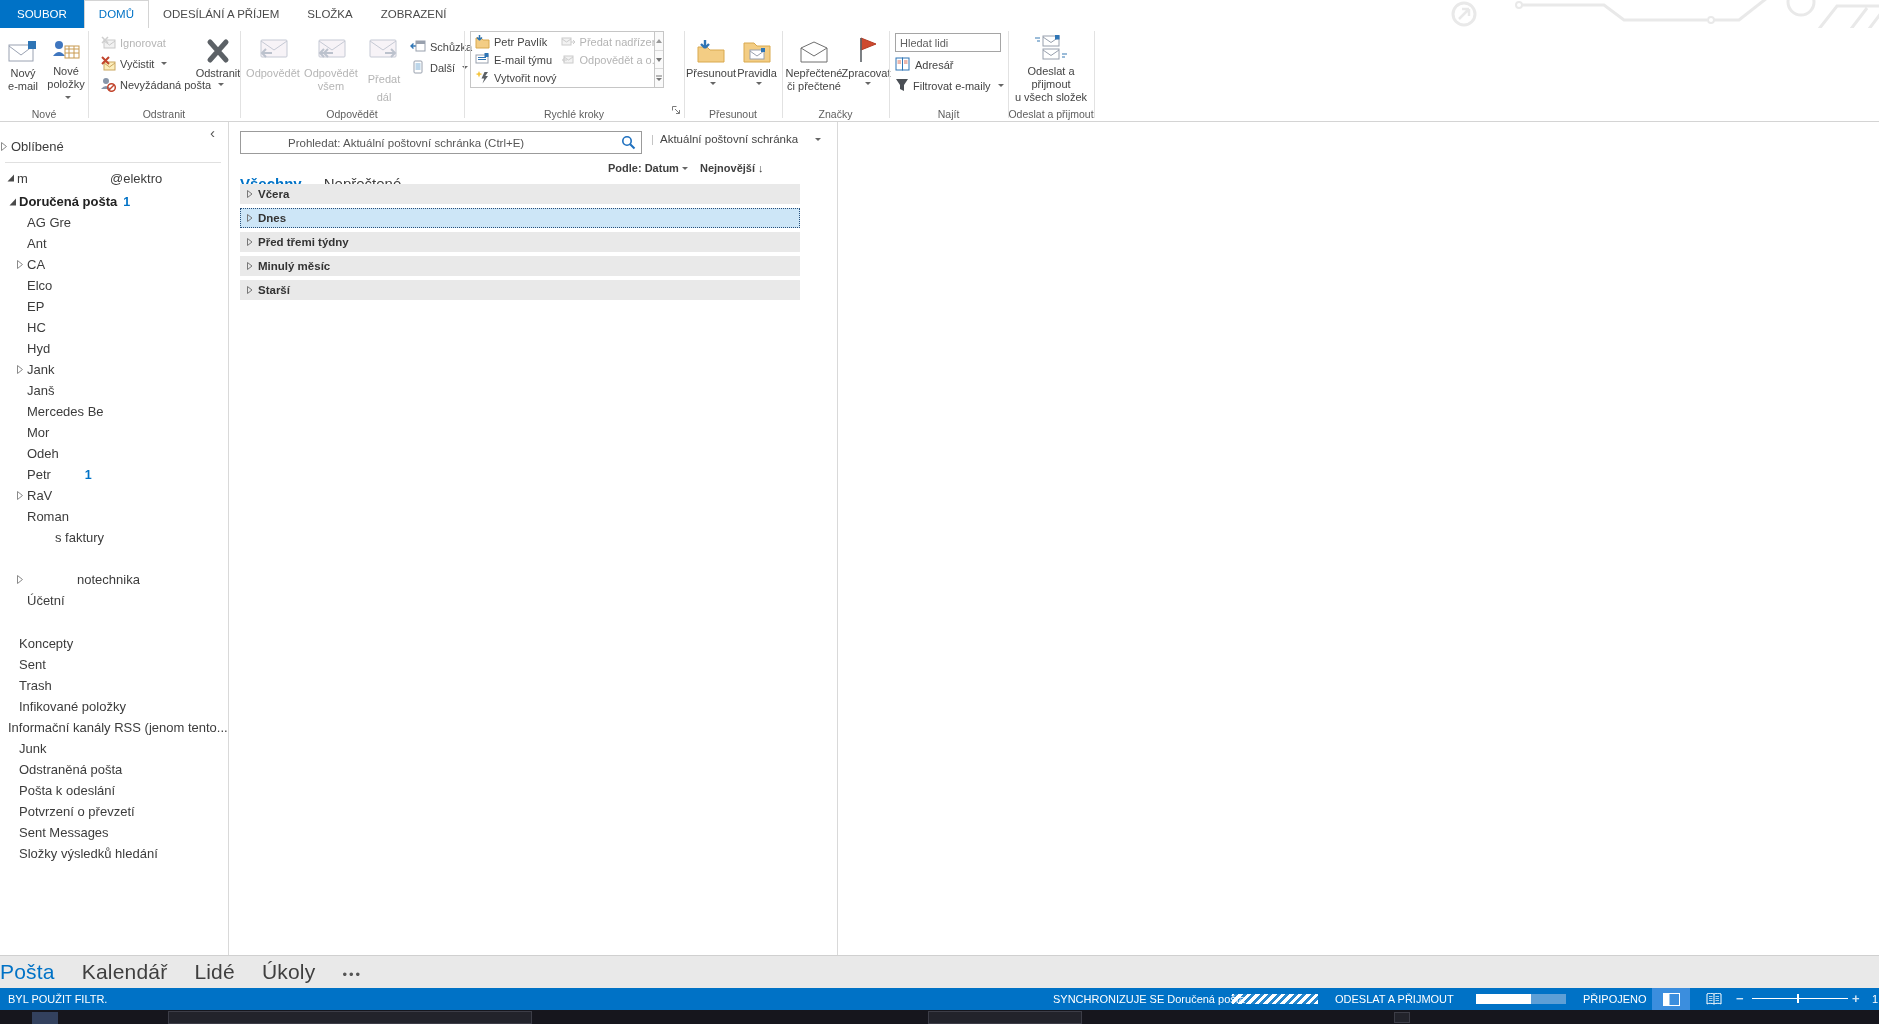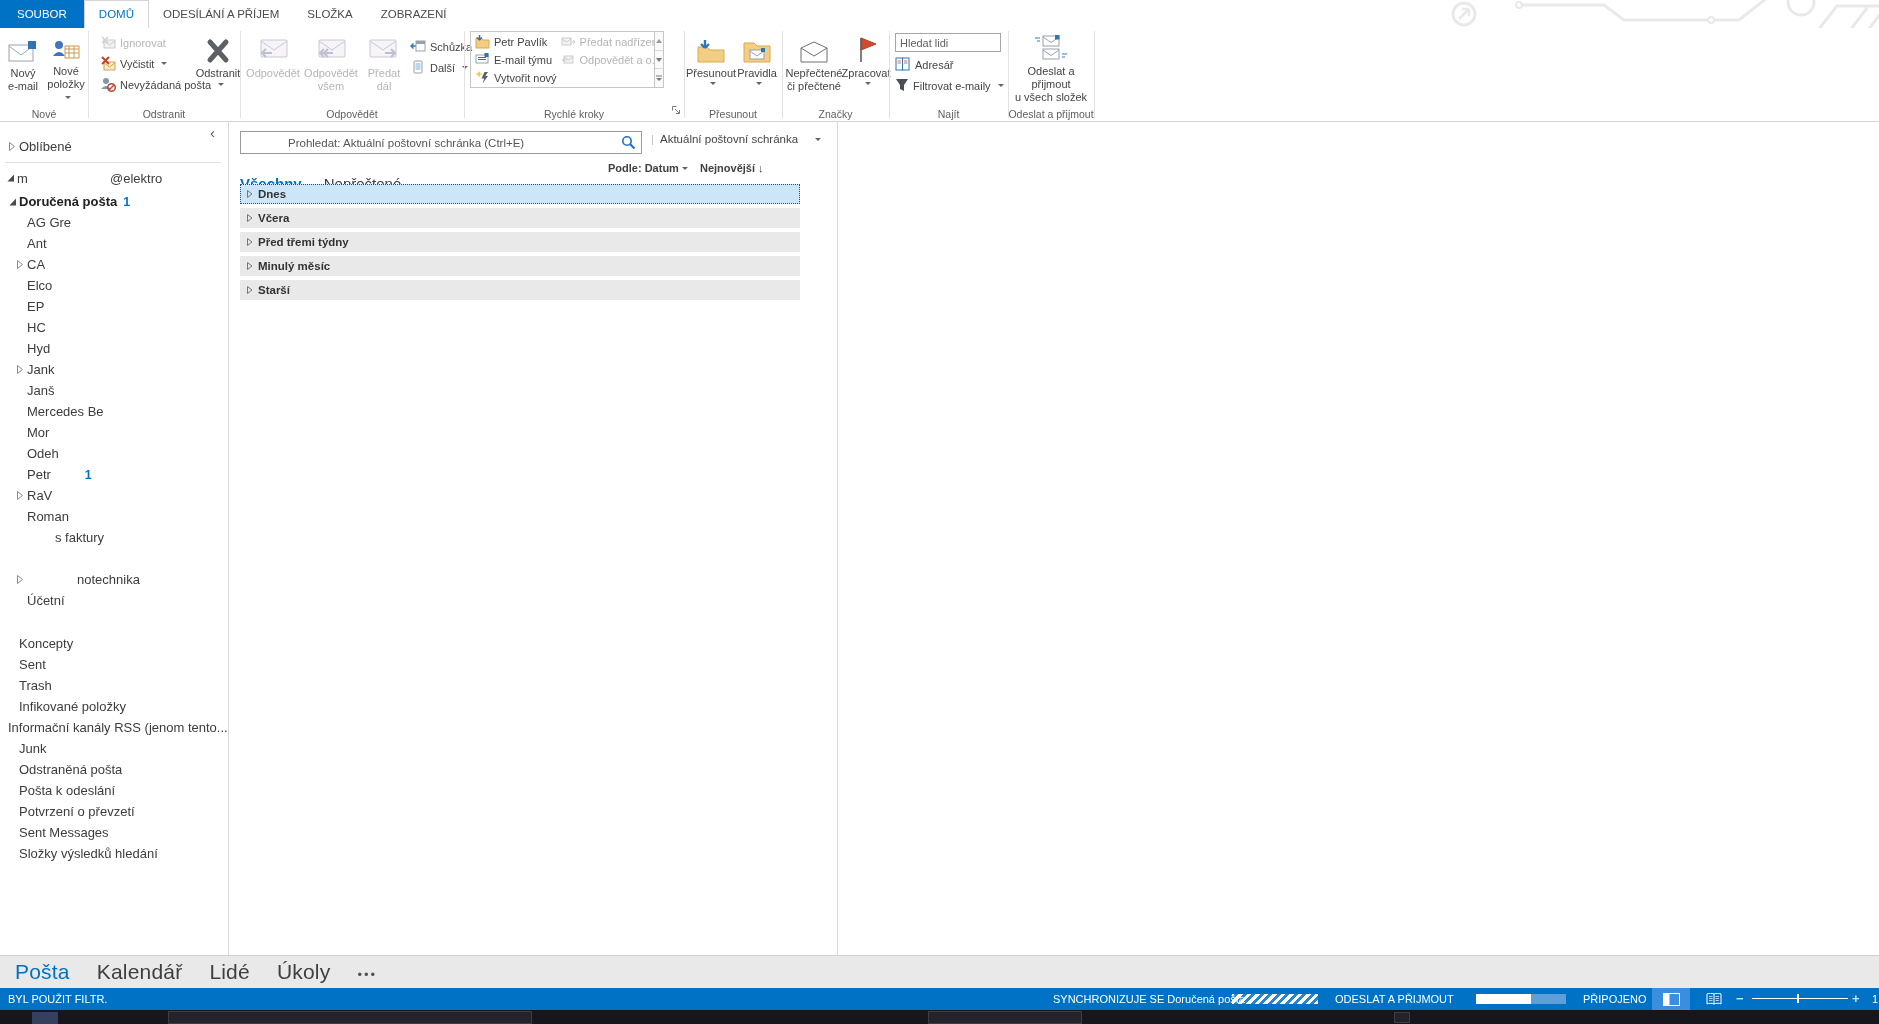--- a/index.html
+++ b/index.html
@@ -39,21 +39,21 @@
   .findbox input{border:none;outline:none;width:100%;font-size:11px;padding:0 4px;color:#444;font-family:"Liberation Sans",sans-serif;background:transparent;}
   .findbox input::placeholder{color:#616161;opacity:1;}
   
   .content{position:absolute;left:0;top:122px;width:100%;height:833px;background:#fff;}
   .vline{position:absolute;top:0;bottom:0;width:1px;background:#d9d9d9;}
   .collapse{position:absolute;left:210px;top:5px;font-size:15px;color:#555;cursor:pointer;line-height:12px;}
   
   .sidebar{position:absolute;left:0;top:12px;width:227px;}
   .srow{display:flex;align-items:center;height:21px;font-size:13px;color:#3c3c3c;cursor:pointer;white-space:nowrap;}
   .srow .arrow{width:11px;display:inline-flex;justify-content:flex-start;}
-  .fav{height:24px;padding-left:8px;align-items:center;}
+  .fav{height:24px;align-items:center;}
   .sdivider{border-top:1px solid #e0e0e0;margin:4px 6px 2px 5px;}
   .acct{height:26px;padding-left:6px;margin-top:2px;position:relative;}
   .acct .domain{position:absolute;left:110px;}
   .ind1{padding-left:8px;}
   .ind2{padding-left:16px;}
   .bold .flabel{font-weight:bold;color:#222;}
   .fcount{color:#0072c6;font-weight:bold;margin-left:8px;font-size:12.5px;}
   
   .searchbox{position:absolute;left:240px;top:9px;width:400px;height:21px;border:1px solid #9b9b9b;display:flex;align-items:center;background:#fff;}
   .searchbox input{flex:1;border:none;outline:none;font-size:11.5px;padding:0 6px;color:#555;background:transparent;font-family:"Liberation Sans",sans-serif;margin-left:41px;}
@@ -67,21 +67,21 @@
   .ltab-unread{font-size:15px;color:#3f3f3f;cursor:pointer;}
   .sortby{position:absolute;left:608px;top:40px;font-size:11px;font-weight:bold;color:#3f3f3f;cursor:pointer;}
   .sortdir{position:absolute;left:700px;top:40px;font-size:11px;font-weight:bold;color:#3f3f3f;cursor:pointer;}
   .groups{position:absolute;left:240px;top:62px;width:560px;}
   .lgroup{height:20px;background:#e9e9e9;margin-bottom:4px;display:flex;align-items:center;cursor:pointer;}
   .lgroup .g-arrow{width:12px;margin-left:6px;display:inline-flex;}
   .g-label{font-size:11.5px;font-weight:bold;color:#333;}
   .lgroup.selected{background:#cde6f7;outline:1px dotted #28517c;outline-offset:-1px;}
   
   .navbar{position:absolute;left:0;top:955px;width:100%;height:33px;background:#e9e9e9;border-top:1px solid #d0d0d0;
-          display:flex;align-items:center;gap:27px;padding-left:15px;box-sizing:border-box;}
+          display:flex;align-items:center;gap:27px;box-sizing:border-box;}
   .nav-item{font-size:21px;color:#3f3f3f;cursor:pointer;letter-spacing:.2px;}
   .nav-item.active{color:#0072c6;}
   .nav-more{font-size:13px;color:#555;letter-spacing:2px;cursor:pointer;padding-top:4px;}
   
   .statusbar{position:absolute;left:0;top:988px;width:100%;height:22px;background:#0072c6;color:#fff;font-size:11px;}
   .statusbar span{position:absolute;line-height:22px;white-space:nowrap;}
   .sb-hatch{position:absolute;left:1232px;top:6px;width:86px;height:10px;
             background:repeating-linear-gradient(-45deg,#fff 0 3px,rgba(255,255,255,.15) 3px 6px);}
   .sb-prog{position:absolute;left:1476px;top:6px;width:90px;height:10px;background:#5d9fd6;}
   .sb-prog .fill{width:55px;height:100%;background:#fff;}
@@ -206,21 +206,21 @@
       <span class="bicon">
         <svg width="34" height="28">
             <rect x="5" y="4" width="26" height="17" rx="1" fill="#f7f3f7" stroke="#c5c9d4"></rect>
             <path d="M5 5 L18 14 L31 5" fill="none" stroke="#c5c9d4"></path>
             <path d="M19 17 H6 M10 13 l-4 4 4 4 M14 13 l-4 4 4 4" stroke="#bcc2cd" fill="none" stroke-width="2"></path>
           </svg>
       </span>
       <span>Odpovědět</span>
       <span>všem</span>
     </div>
-    <div class="bigbtn disabled" style="left:122px;width:44px;">
+    <div class="bigbtn disabled" style="left:122px;width:44px;justify-content:space-between;">
       <span class="bicon">
         <svg width="34" height="28">
             <rect x="3" y="4" width="26" height="17" rx="1" fill="#f7f3f7" stroke="#c5c9d4"></rect>
             <path d="M3 5 L16 14 L29 5" fill="none" stroke="#c5c9d4"></path>
             <path d="M18 17 h10 M24 13 l4 4 -4 4" stroke="#bcc2cd" fill="none" stroke-width="2"></path>
           </svg>
       </span>
       <span>Předat</span>
       <span>dál</span>
     </div>
@@ -634,35 +634,35 @@
   </div>
   <div class="sortby">
     <span>Podle: Datum</span><span class="caret"></span>
   </div>
   <div class="sortdir">
     <span>Nejnovější</span>
     <span>↓</span>
   </div>
 
   <div class="groups" id="group-list">
+      <div class="lgroup">
+    <span class="g-arrow">
+          <svg width="8" height="10">
+            <path d="M1.5 1.5 L6 5 L1.5 8.5 Z" fill="none" stroke="#777"></path>
+          </svg>
+        </span>
+    <span class="g-label">Včera</span>
+  </div>
       <div class="lgroup selected">
     <span class="g-arrow">
           <svg width="8" height="10">
             <path d="M1.5 1.5 L6 5 L1.5 8.5 Z" fill="none" stroke="#777"></path>
           </svg>
         </span>
     <span class="g-label">Dnes</span>
-  </div>
-      <div class="lgroup">
-    <span class="g-arrow">
-          <svg width="8" height="10">
-            <path d="M1.5 1.5 L6 5 L1.5 8.5 Z" fill="none" stroke="#777"></path>
-          </svg>
-        </span>
-    <span class="g-label">Včera</span>
   </div>
       <div class="lgroup">
     <span class="g-arrow">
           <svg width="8" height="10">
             <path d="M1.5 1.5 L6 5 L1.5 8.5 Z" fill="none" stroke="#777"></path>
           </svg>
         </span>
     <span class="g-label">Před třemi týdny</span>
   </div>
       <div class="lgroup">

